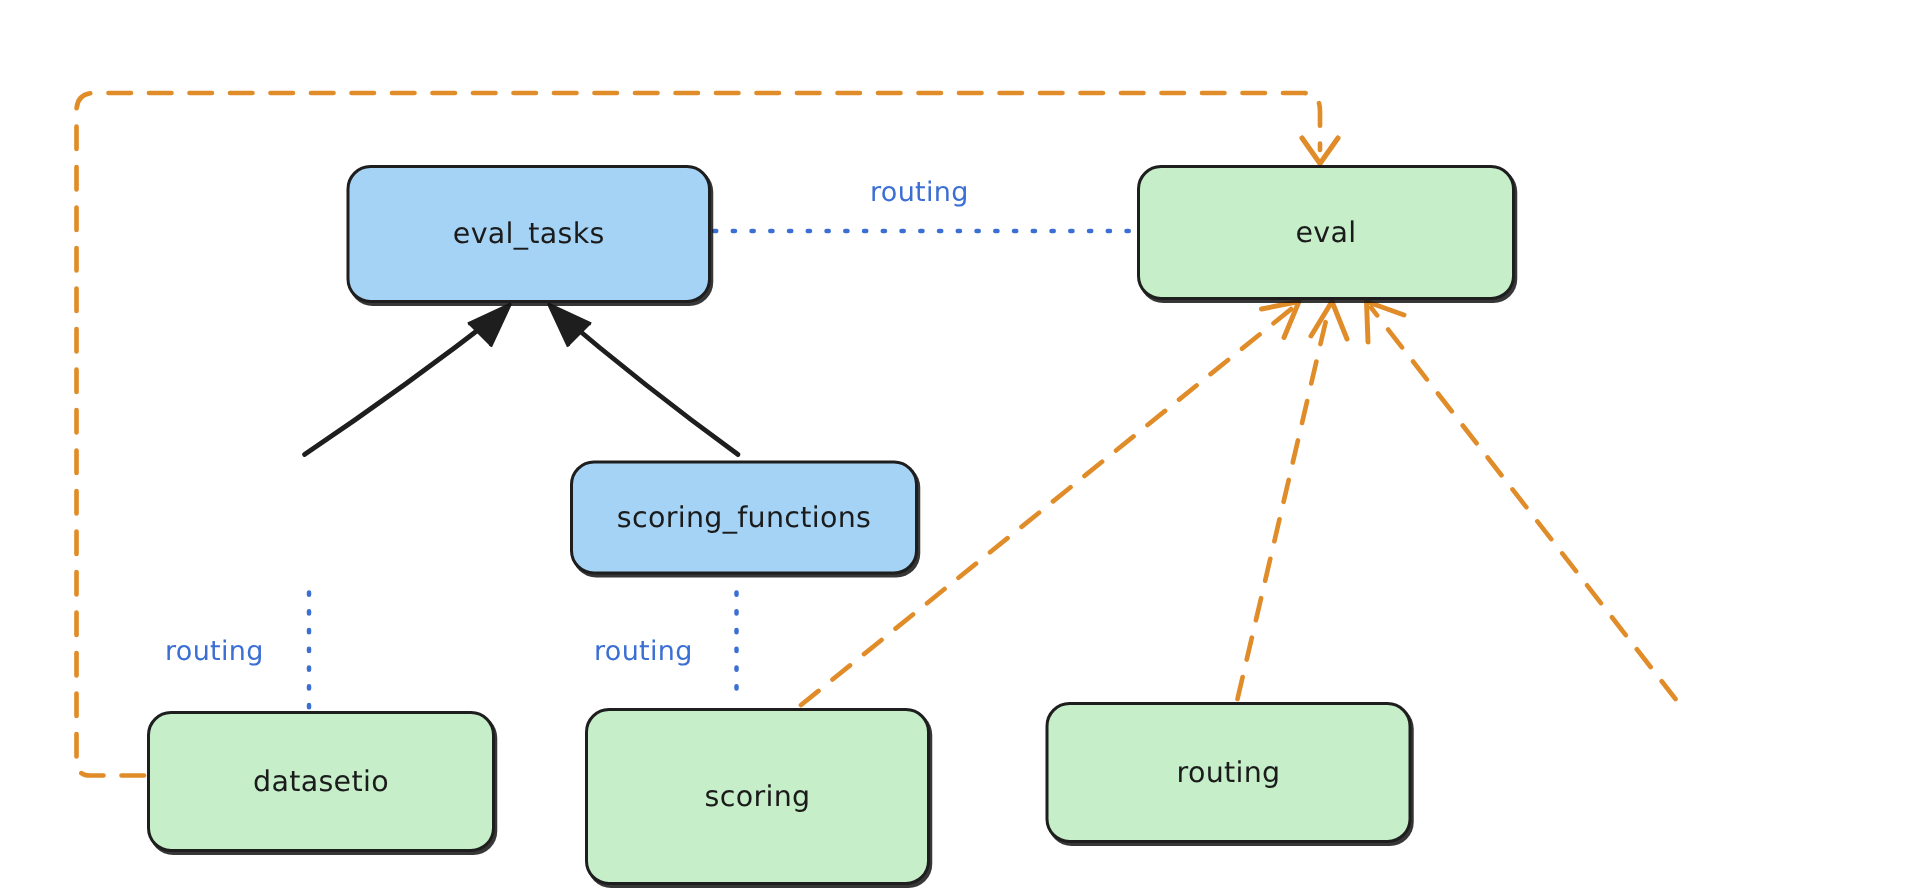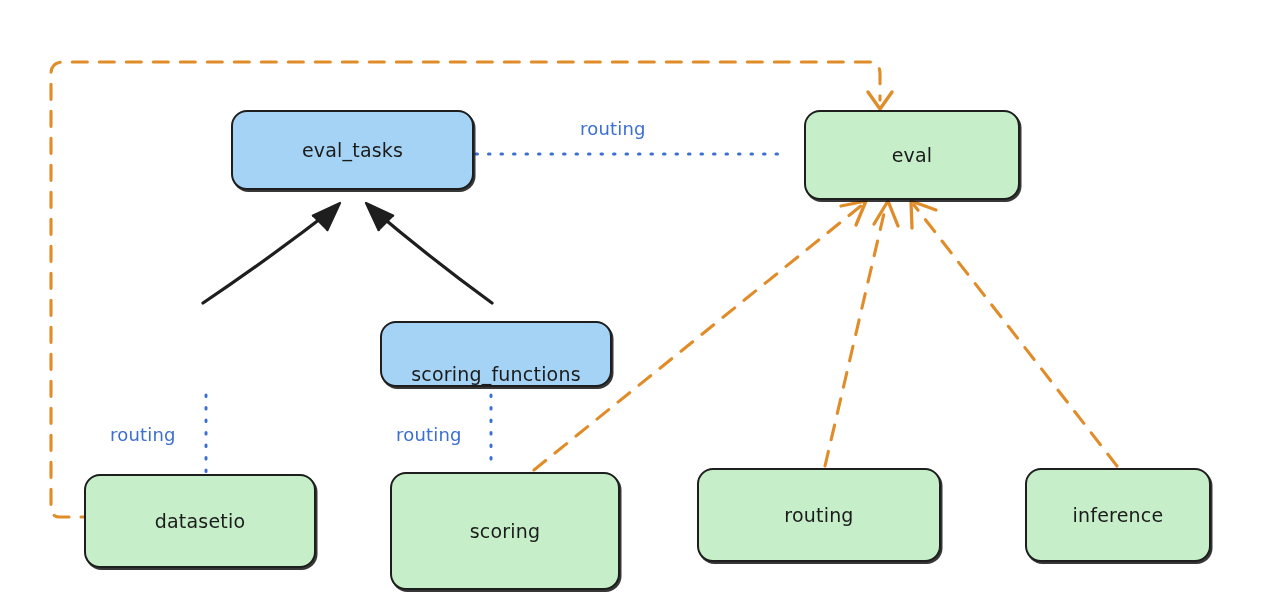--- a/index.html
+++ b/index.html
@@ -97,48 +97,45 @@
       <path d="M 825 466 L 886 205" fill="none" stroke="#e08c29" stroke-width="3.1" stroke-linecap="round" stroke-dasharray="15 12"></path>
       <path d="M 874 224 L 888 201 L 898 226" fill="none" stroke="#e08c29" stroke-width="3.3" stroke-linecap="round" stroke-linejoin="round"></path>
     </g>
 
     <g>
       <path d="M 1117 466 L 914 205" fill="none" stroke="#e08c29" stroke-width="3.1" stroke-linecap="round" stroke-dasharray="15 12"></path>
       <path d="M 912 228 L 911 201 L 936 210" fill="none" stroke="#e08c29" stroke-width="3.3" stroke-linecap="round" stroke-linejoin="round"></path>
     </g>
   </svg>
 
-  <div class="node blue" style="left:231px; top:110px; width:243px; height:80px;">
+  <div class="node blue" style="left:231px; top:110px; width:243px; height:92px;">
     <span class="node-label">eval_tasks</span>
   </div>
 
-  <div class="node green" style="left:804px; top:110px; width:216px; height:90px;">
+  <div class="node green" style="left:758px; top:110px; width:252px; height:90px;">
     <span class="node-label">eval</span>
   </div>
 
 
-  <div class="node blue" style="left:380px; top:321px; width:232px; height:66px;align-items:flex-end;">
+  <div class="node blue" style="left:380px; top:307px; width:232px; height:76px;">
     <span class="node-label">scoring_functions</span>
   </div>
 
-  <div class="node green" style="left:84px; top:474px; width:232px; height:94px;">
+  <div class="node green" style="left:98px; top:474px; width:232px; height:94px;">
     <span class="node-label">datasetio</span>
   </div>
 
   <div class="node green" style="left:390px; top:472px; width:230px; height:118px;">
     <span class="node-label">scoring</span>
   </div>
 
   <div class="node green" style="left:697px; top:468px; width:244px; height:94px;">
     <span class="node-label">routing</span>
   </div>
 
-  <div class="node green" style="left:1025px; top:468px; width:186px; height:94px;">
-    <span class="node-label">inference</span>
-  </div>
 
   <div class="edge-label" style="left:580px; top:118px;">routing</div>
 
   <div class="edge-label" style="left:110px; top:424px;">routing</div>
 
   <div class="edge-label" style="left:396px; top:424px;">routing</div>
 
 </div>
 
 </body></html>

